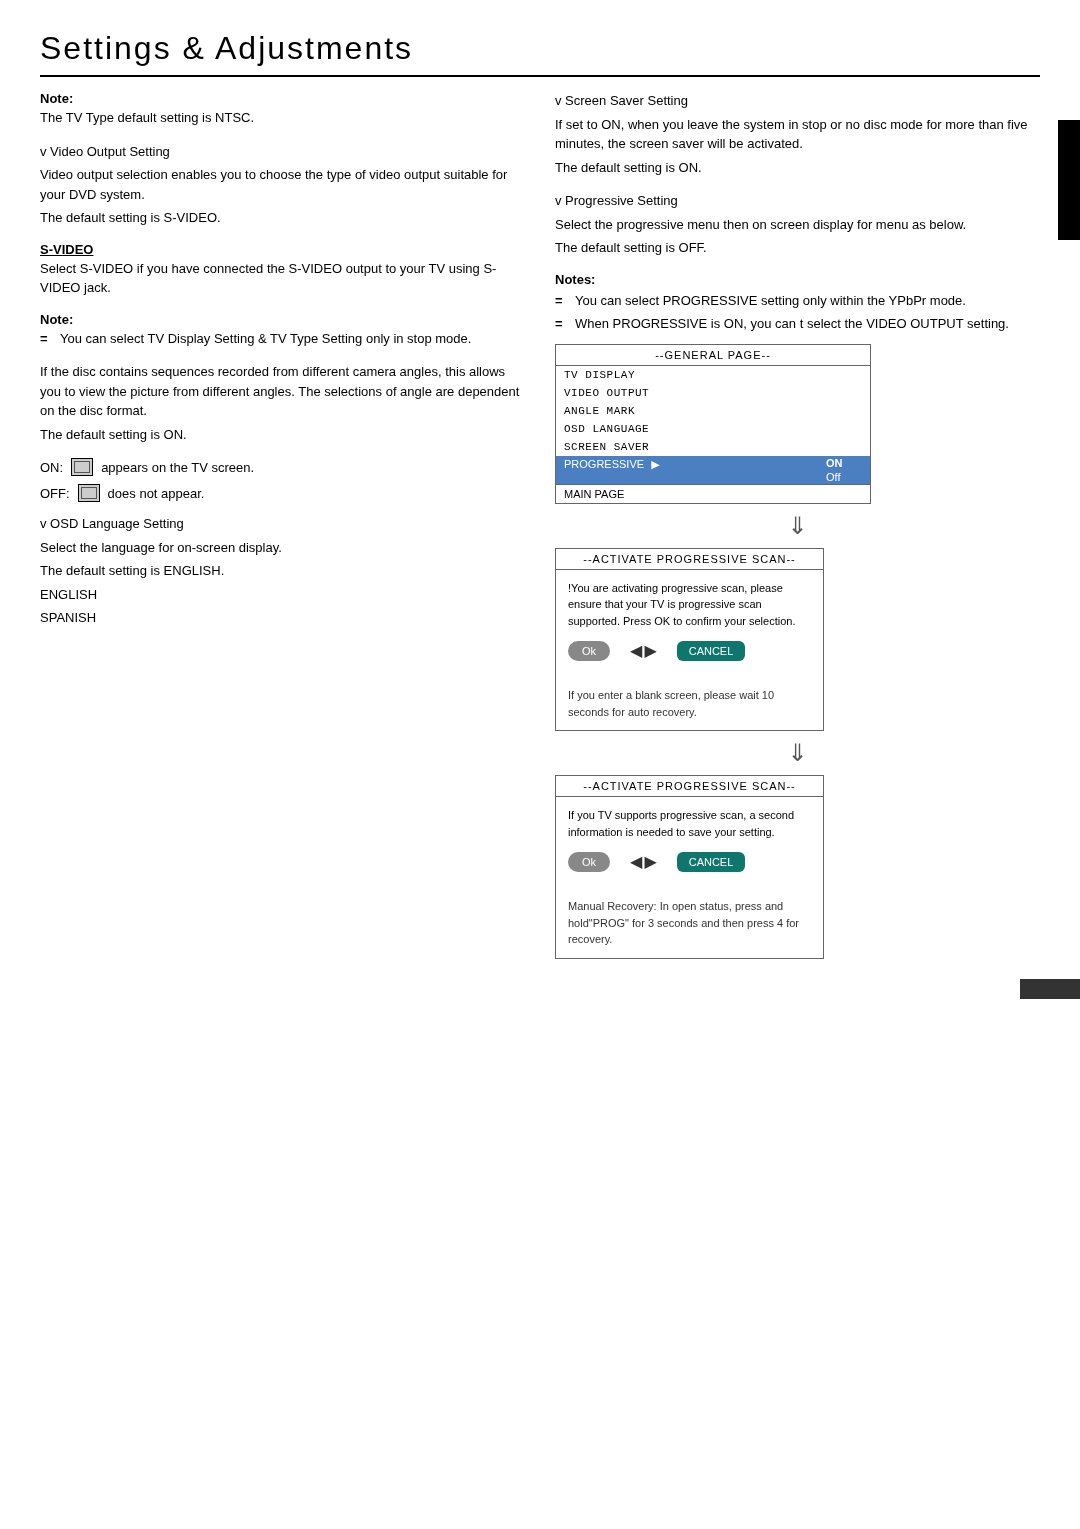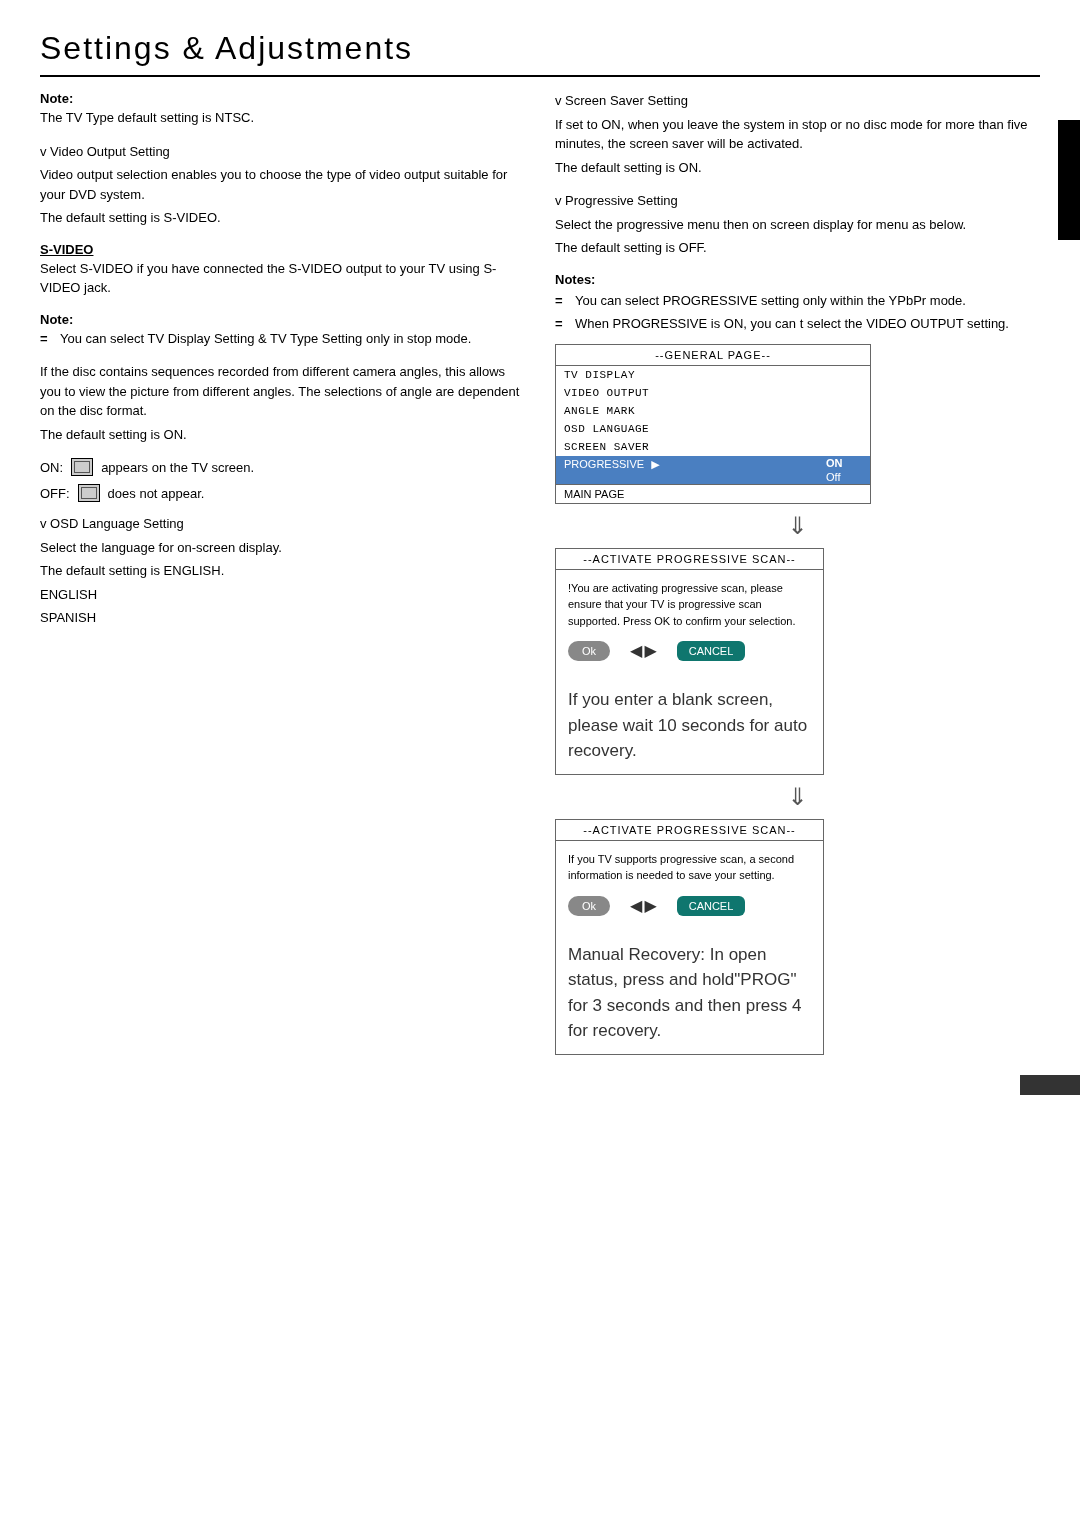--- a/index.html
+++ b/index.html
@@ -215,21 +215,21 @@
 
     .nav-left {
       font-size: 16px;
     }
     .nav-right {
       font-size: 16px;
     }
 
     .dialog-footer {
       padding: 6px 12px 10px 12px;
-      font-size: 17px;
+      font-size: 11px;
       line-height: 1.5;
       color: #333;
     }
 
     
     .bottom-bar {
       position: absolute;
       bottom: 0;
       right: 0;
       width: 60px;

